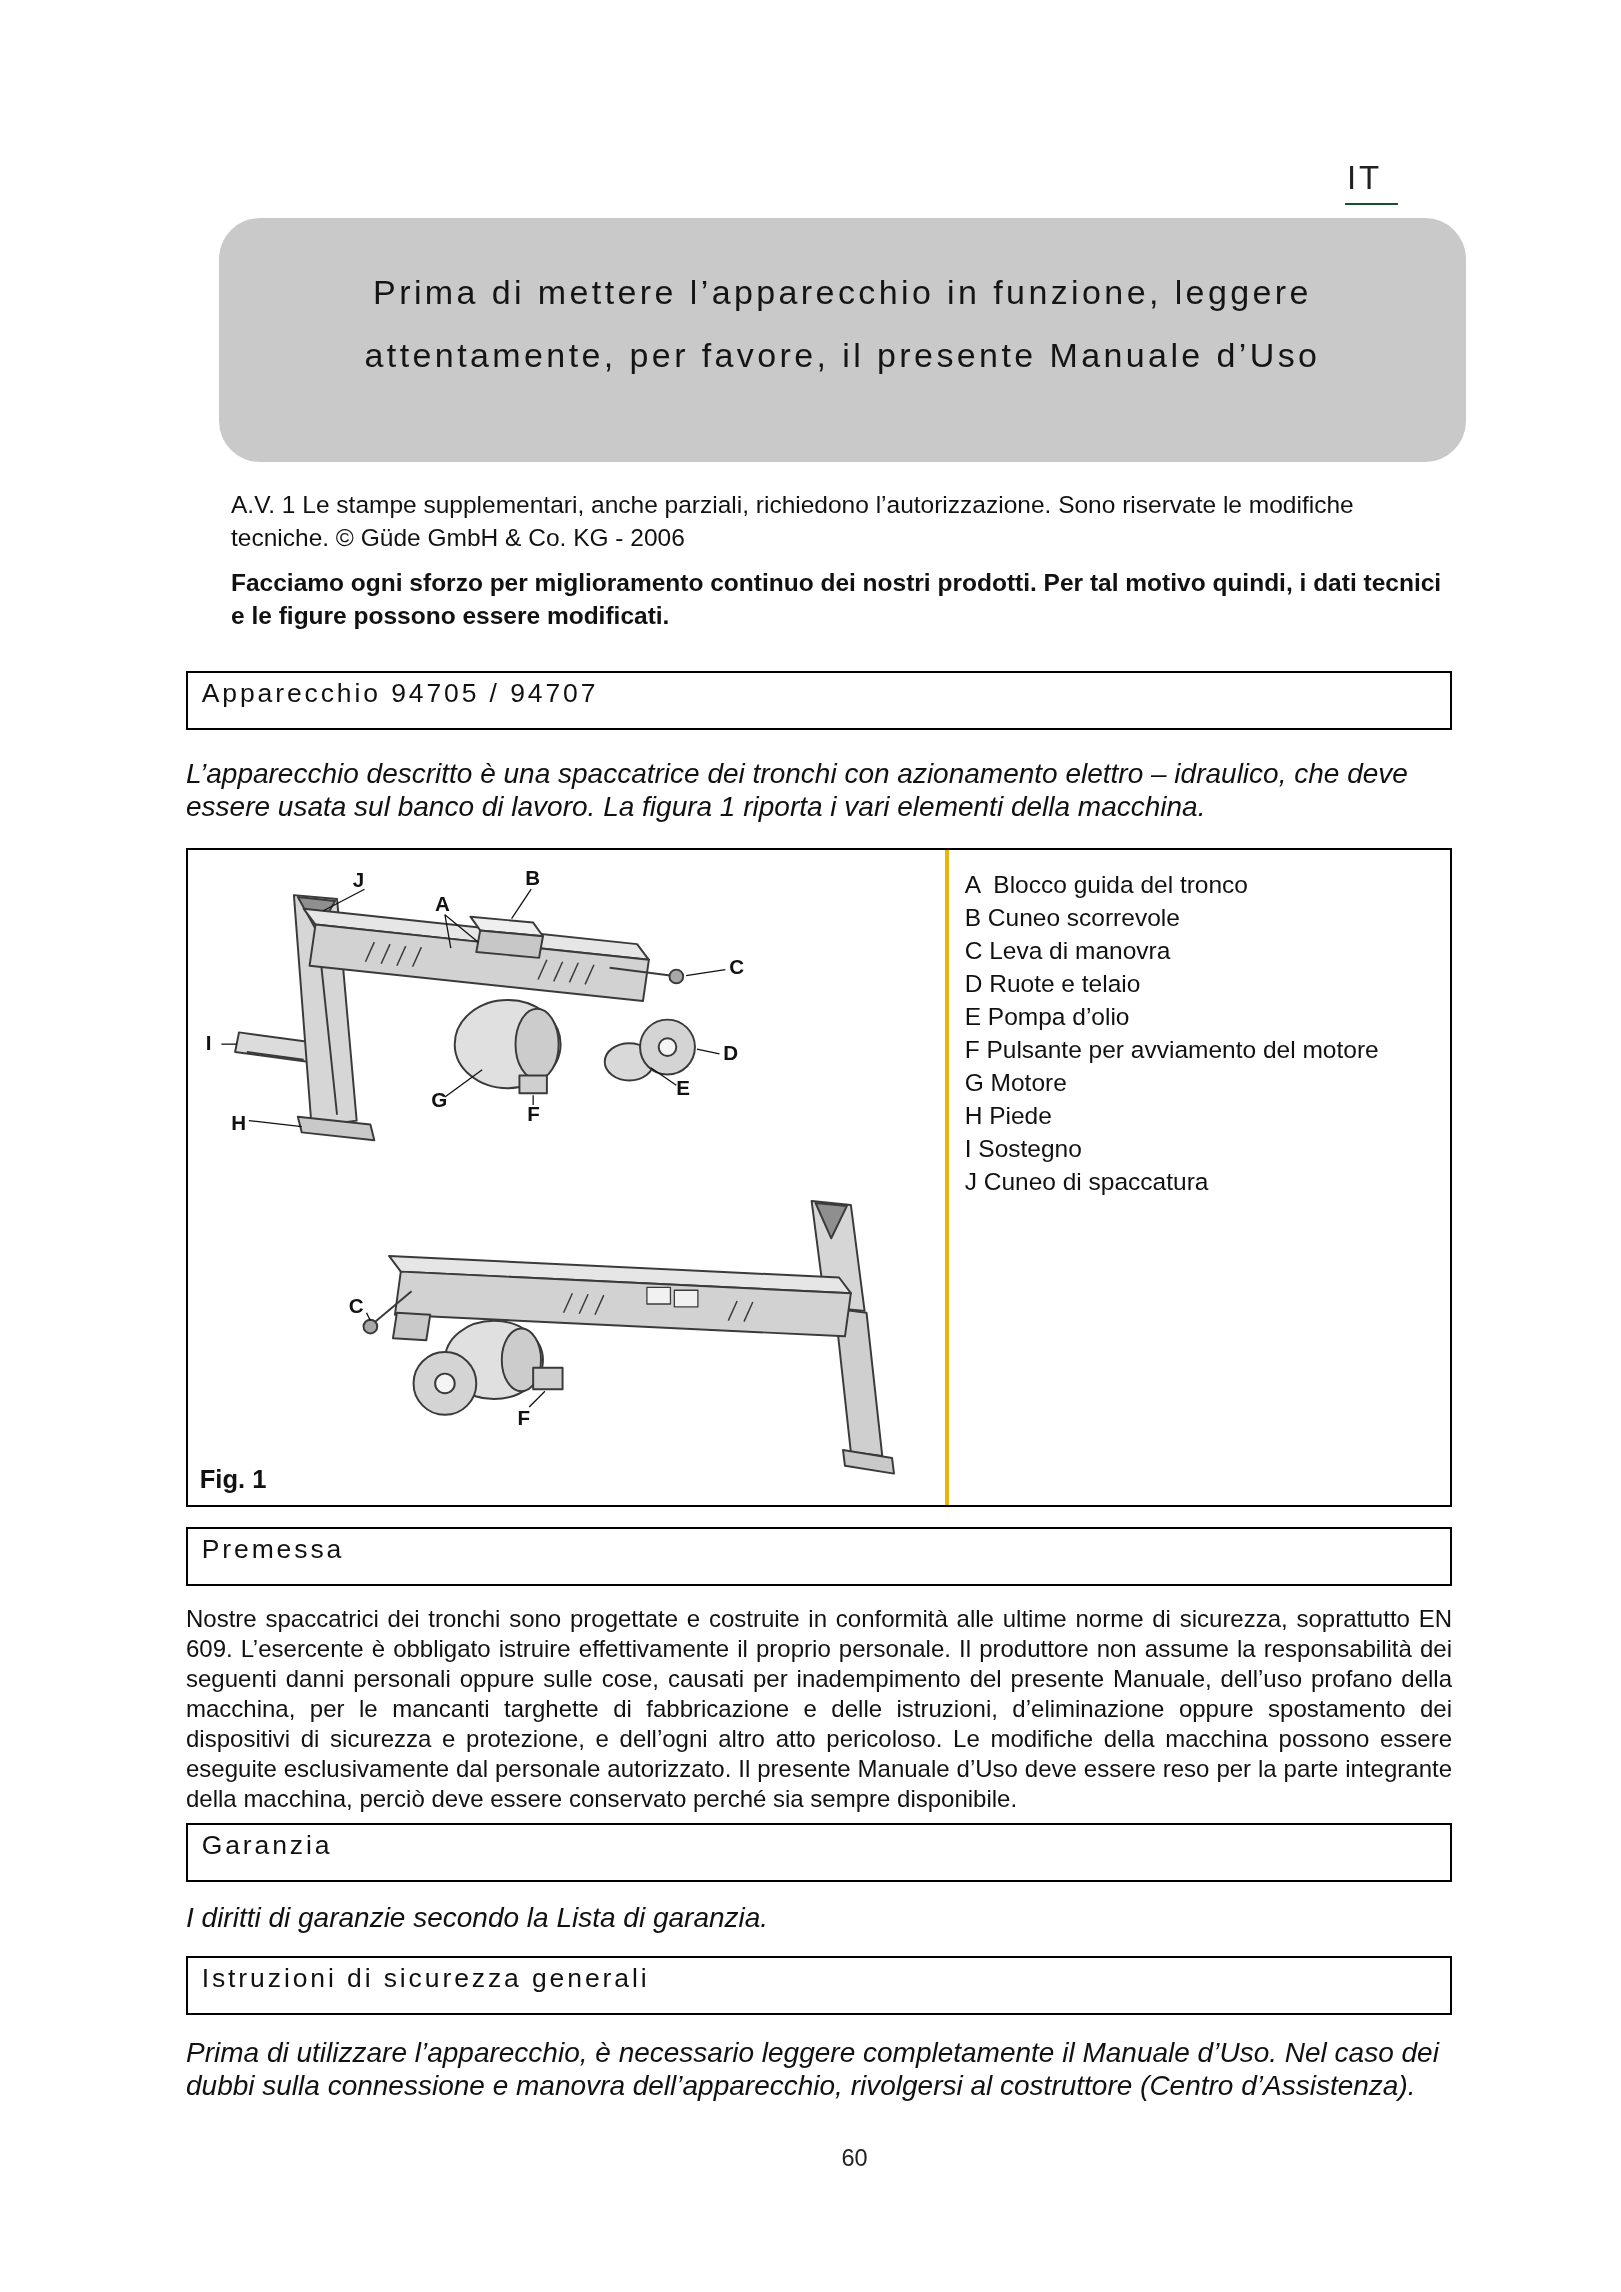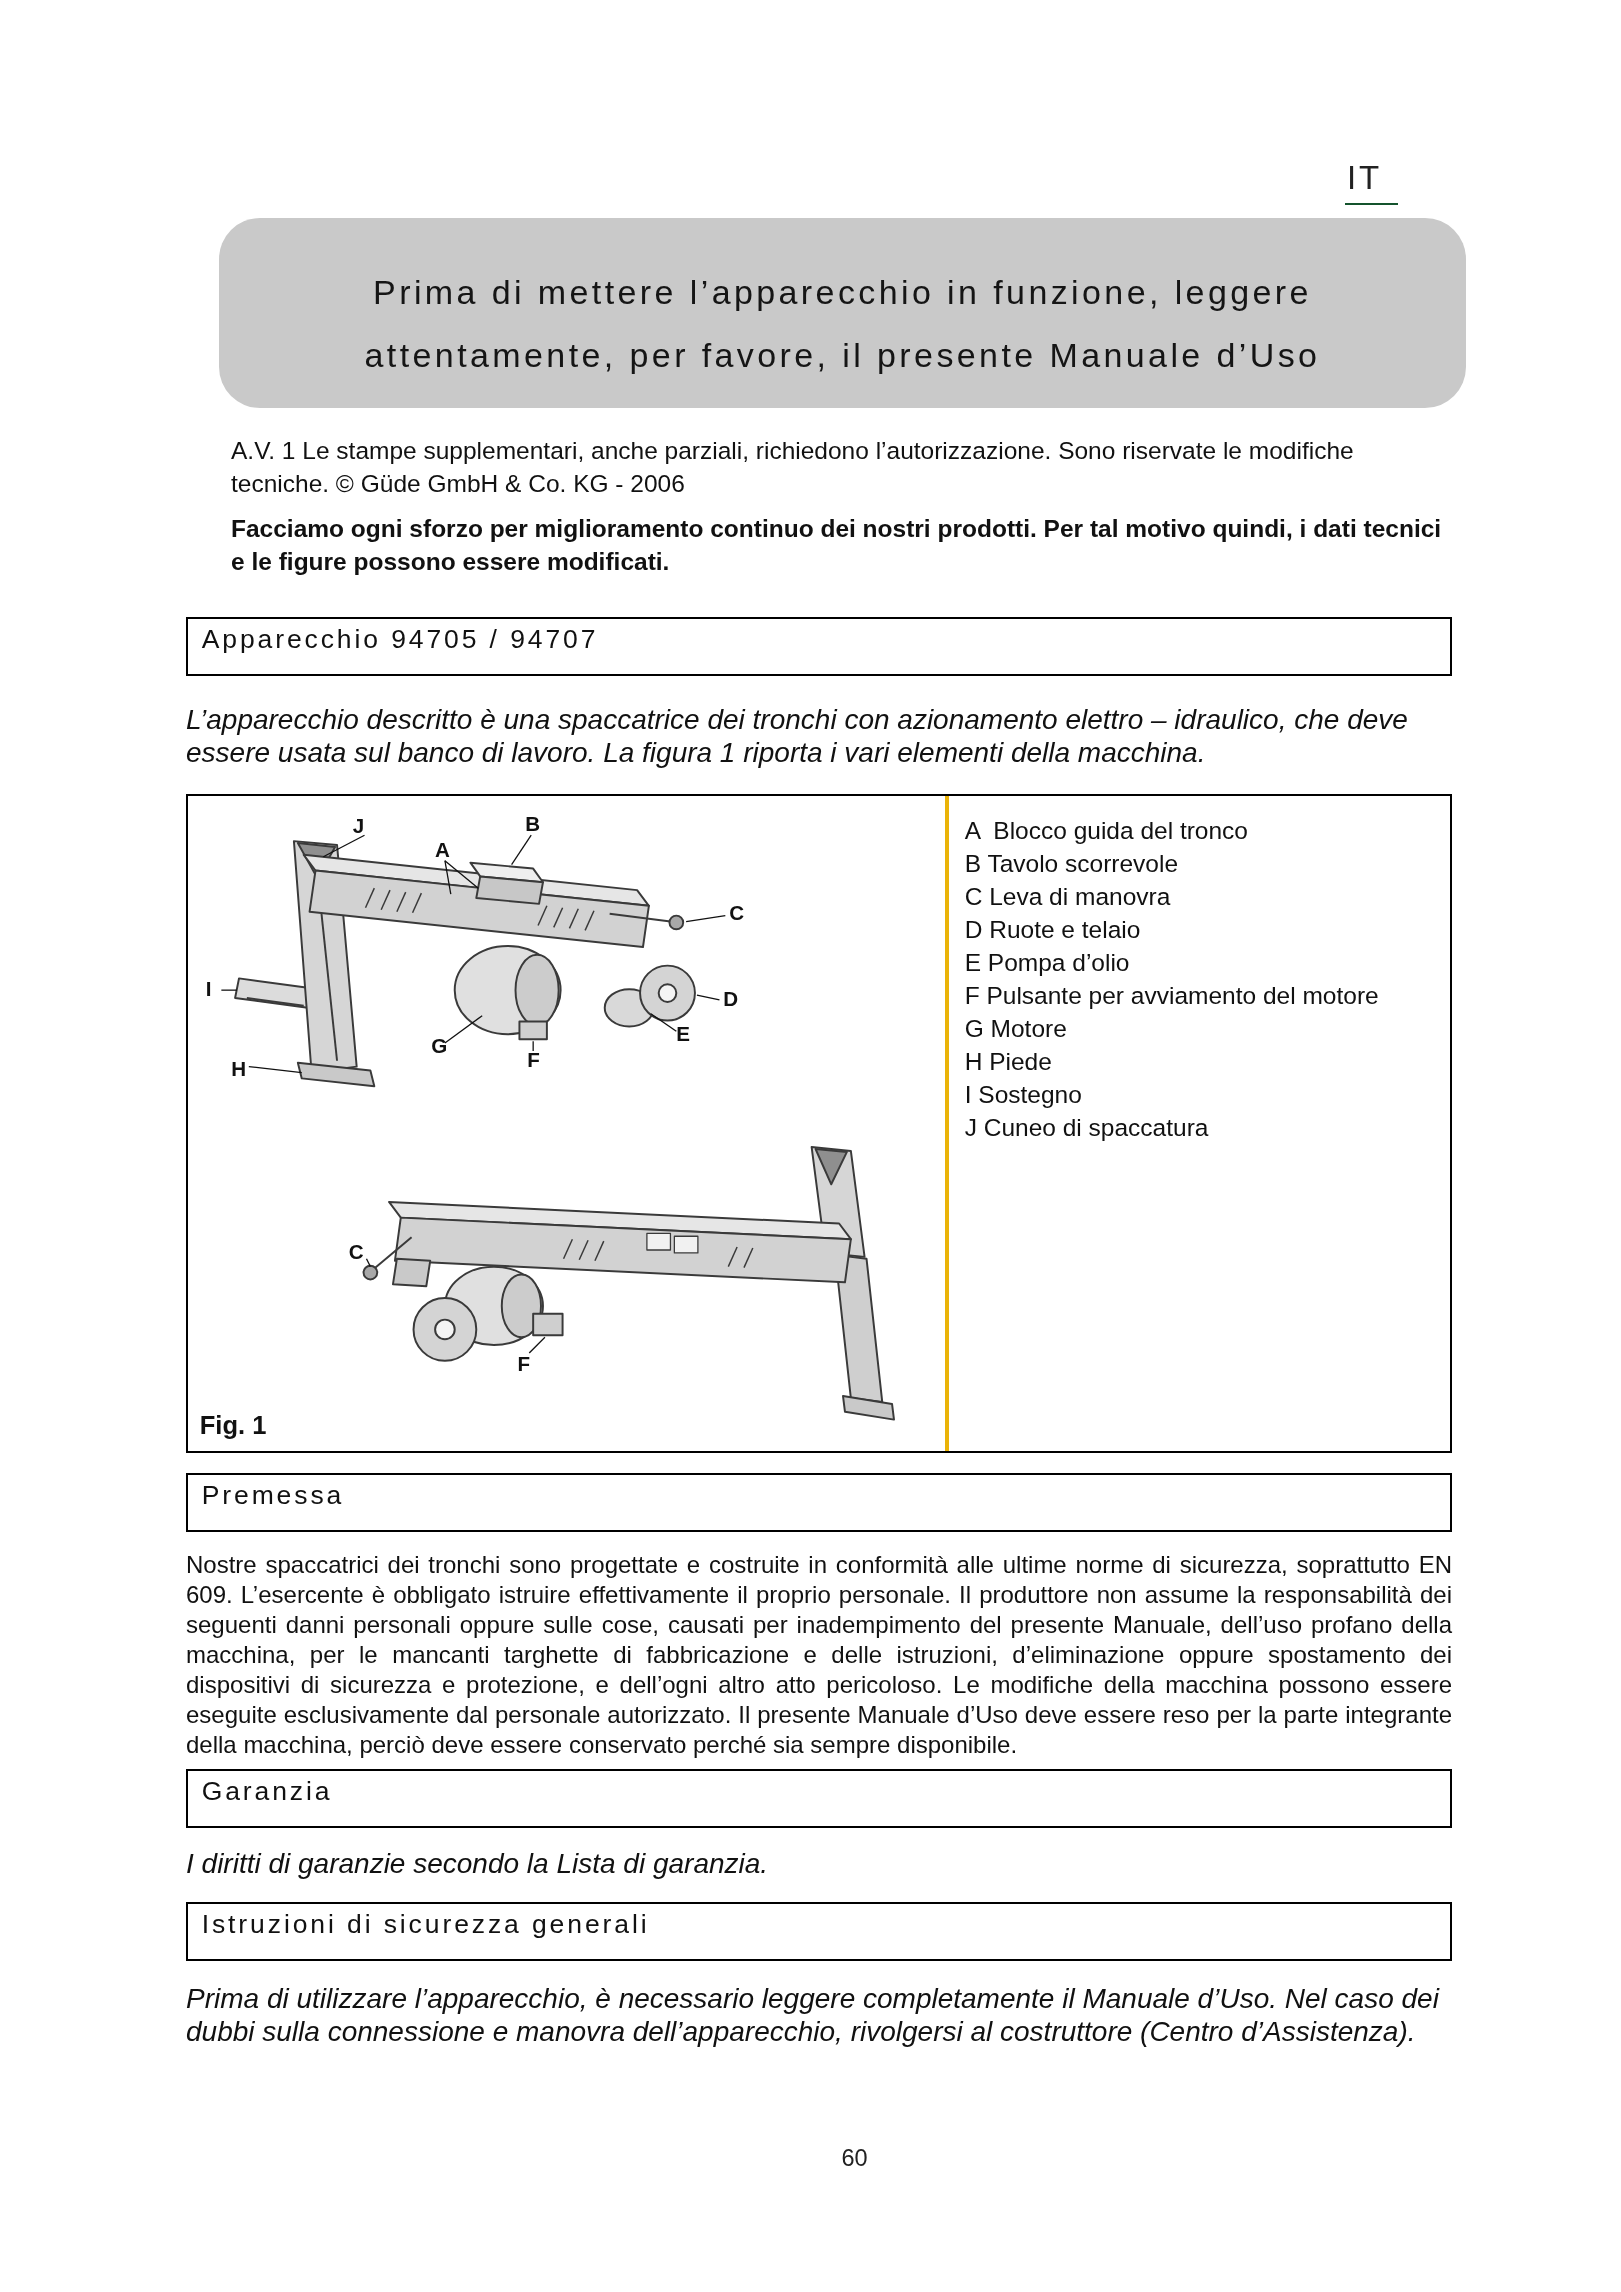--- a/index.html
+++ b/index.html
@@ -13,21 +13,21 @@
 
   .lang-tag {
     position:absolute; top:159px; left:1345px;
     font-size:33px; letter-spacing:2.9px; color:#222;
     border-bottom:2px solid #14532d; padding:0 15.7px 5.9px 2px;
   }
 
   .content { position:absolute; top:0; left:186px; width:1266px; }
 
   .notice-box {
-    margin:218px 0 0 33px; width:1247px; height:190px;
+    margin:218px 0 0 33px; width:1247px; height:244px;
     background:#c9c9c9; border-radius:41px;
     text-align:center; padding-top:43px;
   }
   .notice-box .line {
     font-size:34px; letter-spacing:3.4px; line-height:63px; color:#151515;
   }
 
   .imprint { margin:25.5px 0 0 45px; width:1221px; font-size:24.5px; line-height:33px; }
   .bold-note { margin:12px 0 0 45px; width:1215px; font-size:24.5px; line-height:33px; font-weight:bold; }
 
@@ -191,21 +191,21 @@
             <text x="164" y="472">C</text>
             <text x="336" y="586">F</text>
           </g>
         </svg>
 
         <div class="fig-caption">Fig. 1</div>
       </div>
 
       <div class="figure-right">
         <div class="legend-item">A  Blocco guida del tronco</div>
-        <div class="legend-item">B Tavolo scorrevole</div>
+        <div class="legend-item">B Cuneo scorrevole</div>
         <div class="legend-item">C Leva di manovra</div>
         <div class="legend-item">D Ruote e telaio</div>
         <div class="legend-item">E Pompa d’olio</div>
         <div class="legend-item">F Pulsante per avviamento del motore</div>
         <div class="legend-item">G Motore</div>
         <div class="legend-item">H Piede</div>
         <div class="legend-item">I Sostegno</div>
         <div class="legend-item">J Cuneo di spaccatura</div>
       </div>
     </div>

